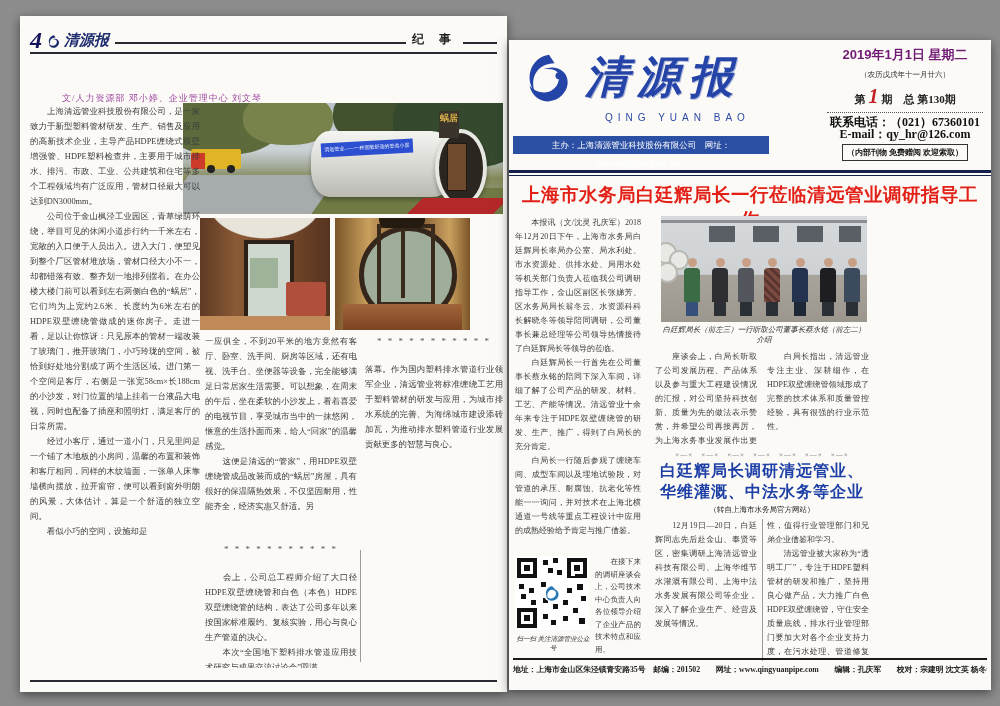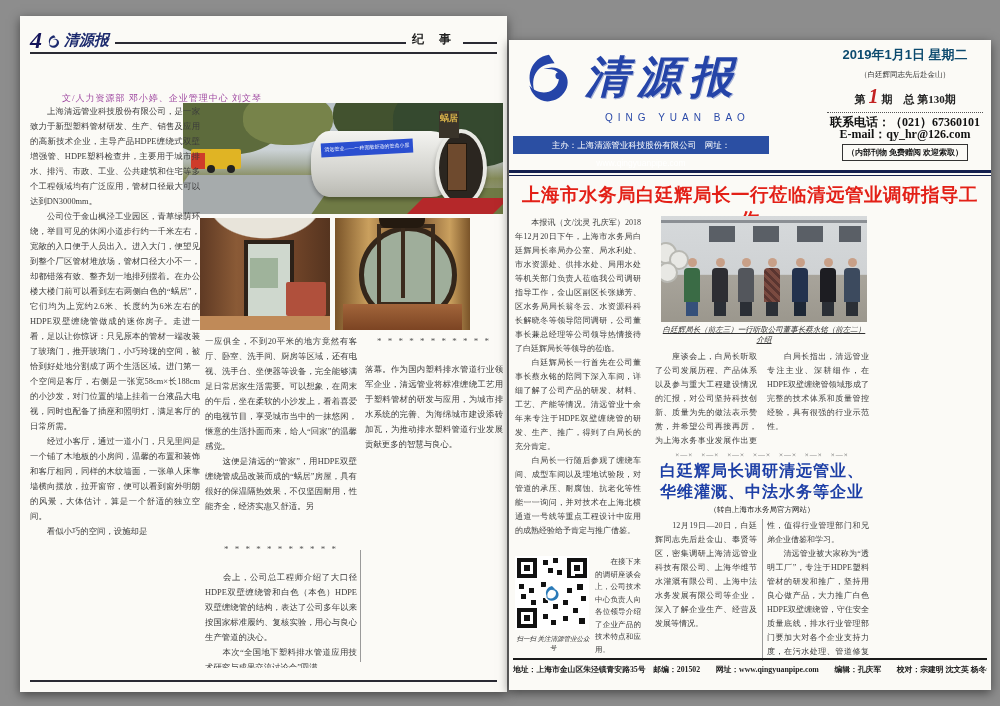--- a/index.html
+++ b/index.html
@@ -80,21 +80,21 @@
 
   
   .mh-logo{position:absolute;left:12px;top:12px;width:56px;height:56px;}
   .mh-cn{position:absolute;left:76px;top:8px;font-size:44px;font-weight:bold;font-style:italic;
          color:#2544a8;letter-spacing:8px;text-shadow:1px 1px 0 rgba(37,68,168,.4);}
   .mh-en{position:absolute;left:96px;top:72px;font-size:10px;letter-spacing:5px;color:#2a49a8;
          font-family:"Liberation Sans","DejaVu Sans",sans-serif;}
   .mh-bar{position:absolute;left:4px;top:96px;width:256px;height:18px;background:#2b4fa3;color:#fff;
           font-size:8.5px;line-height:18px;text-align:center;font-family:"Liberation Sans","DejaVu Sans",sans-serif;}
   .mh-right{position:absolute;left:314px;top:4px;width:164px;height:124px;text-align:center;}
-  .mh-date{font-size:13px;font-weight:bold;color:#0c4a6e;margin-top:2px;
+  .mh-date{font-size:13px;font-weight:bold;color:#701a75;margin-top:2px;
            font-family:"Liberation Sans","DejaVu Sans",sans-serif;}
   .mh-lunar{font-size:7.5px;color:#333;margin-top:6px;}
   .mh-issue{font-size:11px;color:#222;margin-top:5px;font-weight:bold;}
   .issue-no{font-size:20px;color:#c32222;font-style:italic;font-weight:bold;padding:0 3px;}
   .mh-dots{border-top:1.5px dotted #555;margin:4px 4px 3px 4px;}
   .mh-contact{font-size:12px;font-weight:bold;color:#111;line-height:12px;}
   .mh-note{display:inline-block;border:1px solid #333;font-size:8px;font-weight:bold;color:#111;
            padding:2px 4px;margin-top:4px;}
   .mh-rule{position:absolute;left:0px;top:130px;width:482px;height:3px;background:#14204e;}
   .mh-rule2{position:absolute;left:0px;top:135px;width:482px;height:1px;background:#14204e;}
@@ -113,21 +113,21 @@
   #photo4{left:152px;top:176px;width:206px;height:106px;
           background:linear-gradient(#d6d9db 0%,#cfd2d4 55%,#a8a49b 56%,#9b978d 100%);}
   .bld-win{position:absolute;top:10px;width:26px;height:16px;background:#5a5f66;}
   .bld-line{position:absolute;left:0;top:4px;width:100%;height:3px;background:#8b8f94;}
   .pipes{position:absolute;left:-6px;top:26px;width:40px;height:60px;}
   .pipe-end{position:absolute;border-radius:50%;background:#e8e8e4;border:2px solid #b8b8b2;}
   .person{position:absolute;bottom:6px;width:18px;}
   .p-head{width:9px;height:9px;border-radius:50%;background:#c8a088;margin:0 auto;}
   .p-body{width:16px;height:34px;border-radius:4px 4px 0 0;margin:1px auto 0 auto;}
   .p-legs{width:12px;height:14px;margin:0 auto;background:#2b2f36;}
-  .photo4-cap{position:absolute;left:152px;top:285px;width:206px;text-align:center;text-decoration:underline;}
+  .photo4-cap{position:absolute;left:152px;top:285px;width:206px;text-align:center;}
 
   .second-block{position:absolute;left:146px;top:410px;width:214px;}
   .deco-divider{font-size:7px;color:#555;text-align:center;letter-spacing:1px;white-space:nowrap;overflow:hidden;}
   .blue-headline{text-align:center;font-size:16px;font-weight:bold;color:#1d3fa6;letter-spacing:1px;line-height:21px;margin-top:0;}
   .second-src{text-align:center;font-size:7.5px;color:#222;margin-top:3px;}
   .second-cols{display:flex;margin-top:4px;}
   .second-col{width:102px;font-size:8px;line-height:14px;color:#3b3b3b;text-align:justify;
               white-space:pre-line;overflow:hidden;height:142px;}
   .second-vsep{width:1px;background:#9a9a9a;margin:0 4.5px;}
 
@@ -223,21 +223,21 @@
     <path d="M20 2 C7 4 2 19 10 29 C6 18 12 8 24 8 Z" fill="#2544a8"></path>
     <path d="M22 11 C35 11 38 27 25 34 C15 38 8 32 6 24 C13 32 25 30 27 20 C28 14 25 12 16 12 Z" fill="#2544a8"></path>
     <circle cx="27" cy="17" r="2.4" fill="#2544a8"></circle>
   </svg>
   <div class="mh-cn">清源报</div>
   <div class="mh-en">QING YUAN BAO</div>
   <div class="mh-bar">主办：上海清源管业科技股份有限公司　网址：www.qingyuanpipe.com</div>
 
   <div class="mh-right">
     <div class="mh-date">2019年1月1日  星期二</div>
-    <div class="mh-lunar">（白廷辉同志先后赴金山）</div>
+    <div class="mh-lunar">（农历戊戌年十一月廿六）</div>
     <div class="mh-issue">
       <span>第</span><span class="issue-no">1</span><span>期　总 第130期</span>
     </div>
     <div class="mh-dots"></div>
     <div class="mh-contact">联系电话：（021）67360101</div>
     <div class="mh-contact">E-mail：qy_hr@126.com</div>
     <div class="mh-note">（内部刊物 免费赠阅 欢迎索取）</div>
   </div>
 
   <div class="mh-rule"></div>

